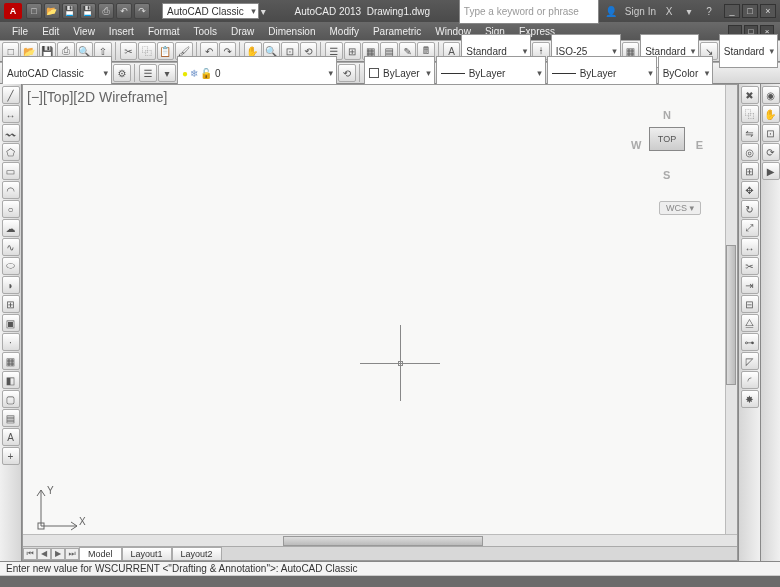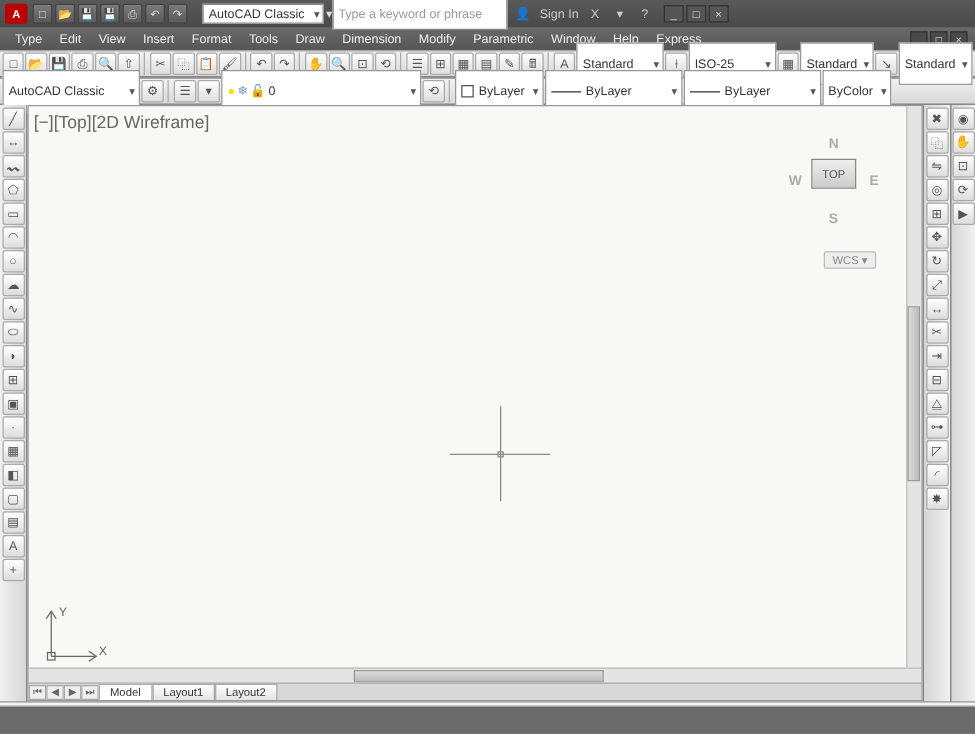--- a/index.html
+++ b/index.html
@@ -75,48 +75,51 @@
     <div class="qbtn">□</div>
     <div class="qbtn">📂</div>
     <div class="qbtn">💾</div>
     <div class="qbtn">💾</div>
     <div class="qbtn">⎙</div>
     <div class="qbtn">↶</div>
     <div class="qbtn">↷</div>
   </div>
   <div class="ws-combo">AutoCAD Classic</div>
   <div class="qbtn" style="margin-left:2px">▾</div>
+  <div class="title-center">
+    <span>AutoCAD 2013</span>&nbsp;&nbsp;<span>Drawing1.dwg</span>
+  </div>
   <div class="title-search">Type a keyword or phrase</div>
   <div class="title-right">
     <div class="tbtn">👤</div>
     <span>Sign In</span>
     <div class="tbtn">X</div>
     <div class="tbtn">▾</div>
     <div class="tbtn">?</div>
   </div>
   <div class="win-controls">
     <div>_</div>
     <div>□</div>
     <div>×</div>
   </div>
 </div>
 
 <div class="menu-bar">
-  <span>Type</span>
+  <span>File</span>
   <span>Edit</span>
   <span>View</span>
   <span>Insert</span>
   <span>Format</span>
   <span>Tools</span>
   <span>Draw</span>
   <span>Dimension</span>
   <span>Modify</span>
   <span>Parametric</span>
   <span>Window</span>
-  <span>Help</span>
+  <span>Sign</span>
   <span>Express</span>
   <div class="doc-ctrls">
     <div>_</div>
     <div>□</div>
     <div>×</div>
   </div>
 </div>
 
 <div class="toolbar">
   <div class="tbar-btn">□</div>
@@ -275,15 +278,16 @@
     <div class="side-btn">◉</div>
     <div class="side-btn">✋</div>
     <div class="side-btn">⊡</div>
     <div class="side-btn">⟳</div>
     <div class="side-btn">▶</div>
   </div>
 </div>
 
 <div class="cmd-area">
   <div class="cmd-history">
+    <div>Enter new value for WSCURRENT &lt;"Drafting &amp; Annotation"&gt;: AutoCAD Classic</div>
   </div>
 
 </div>
 
 </body></html>

